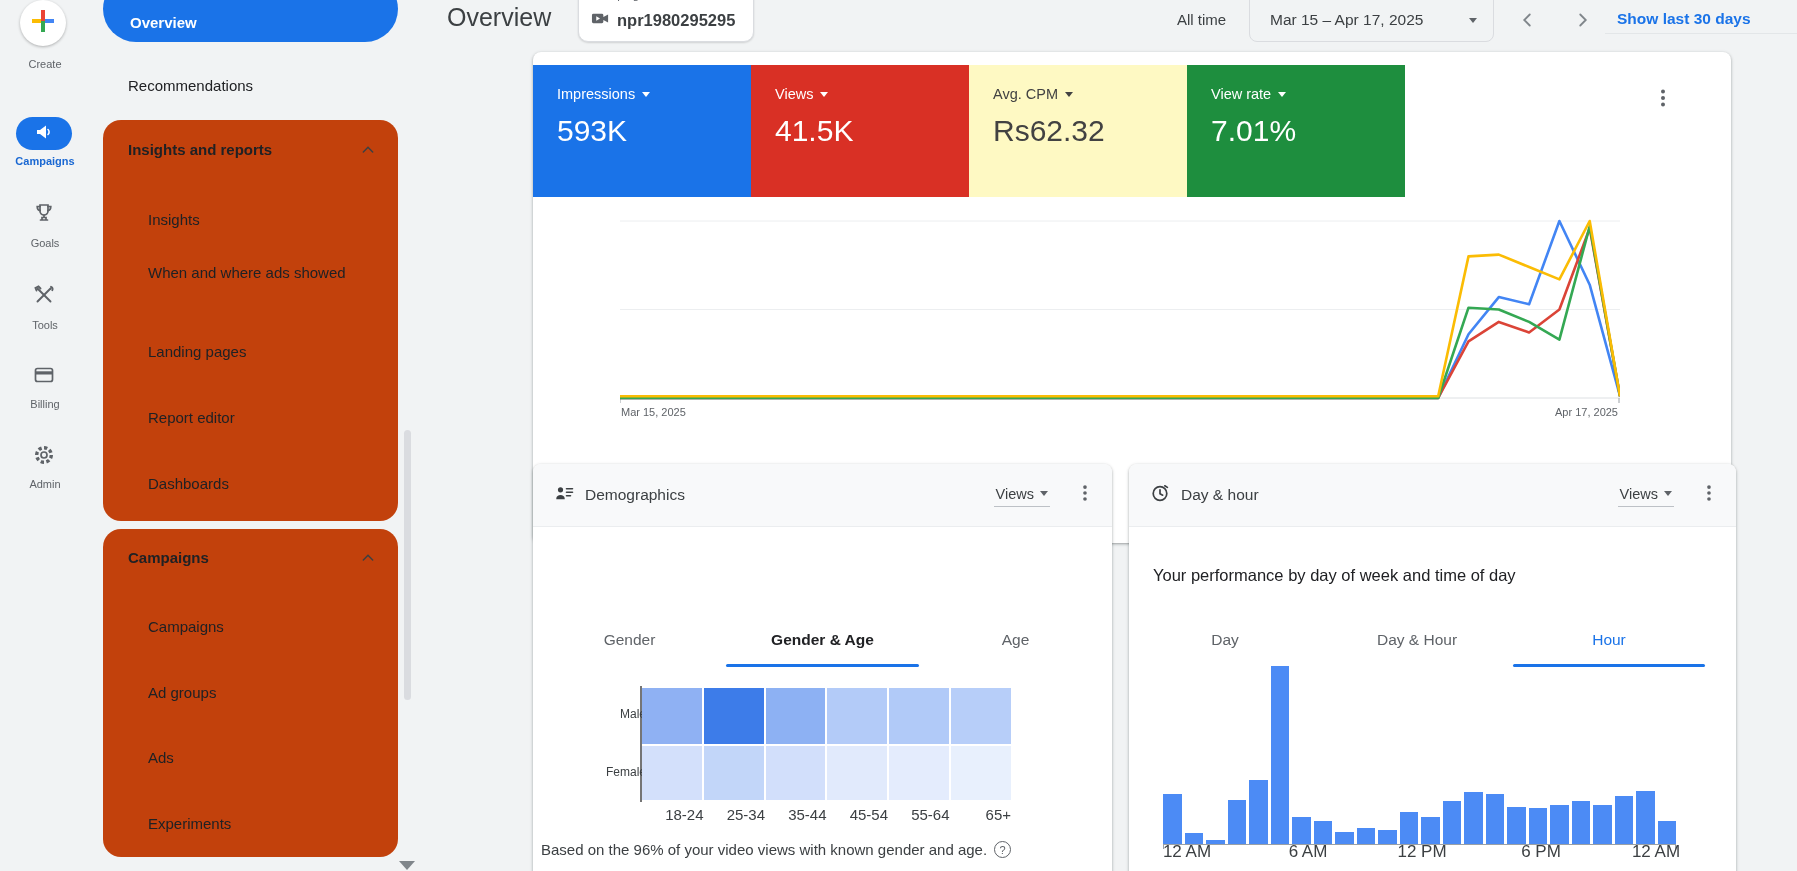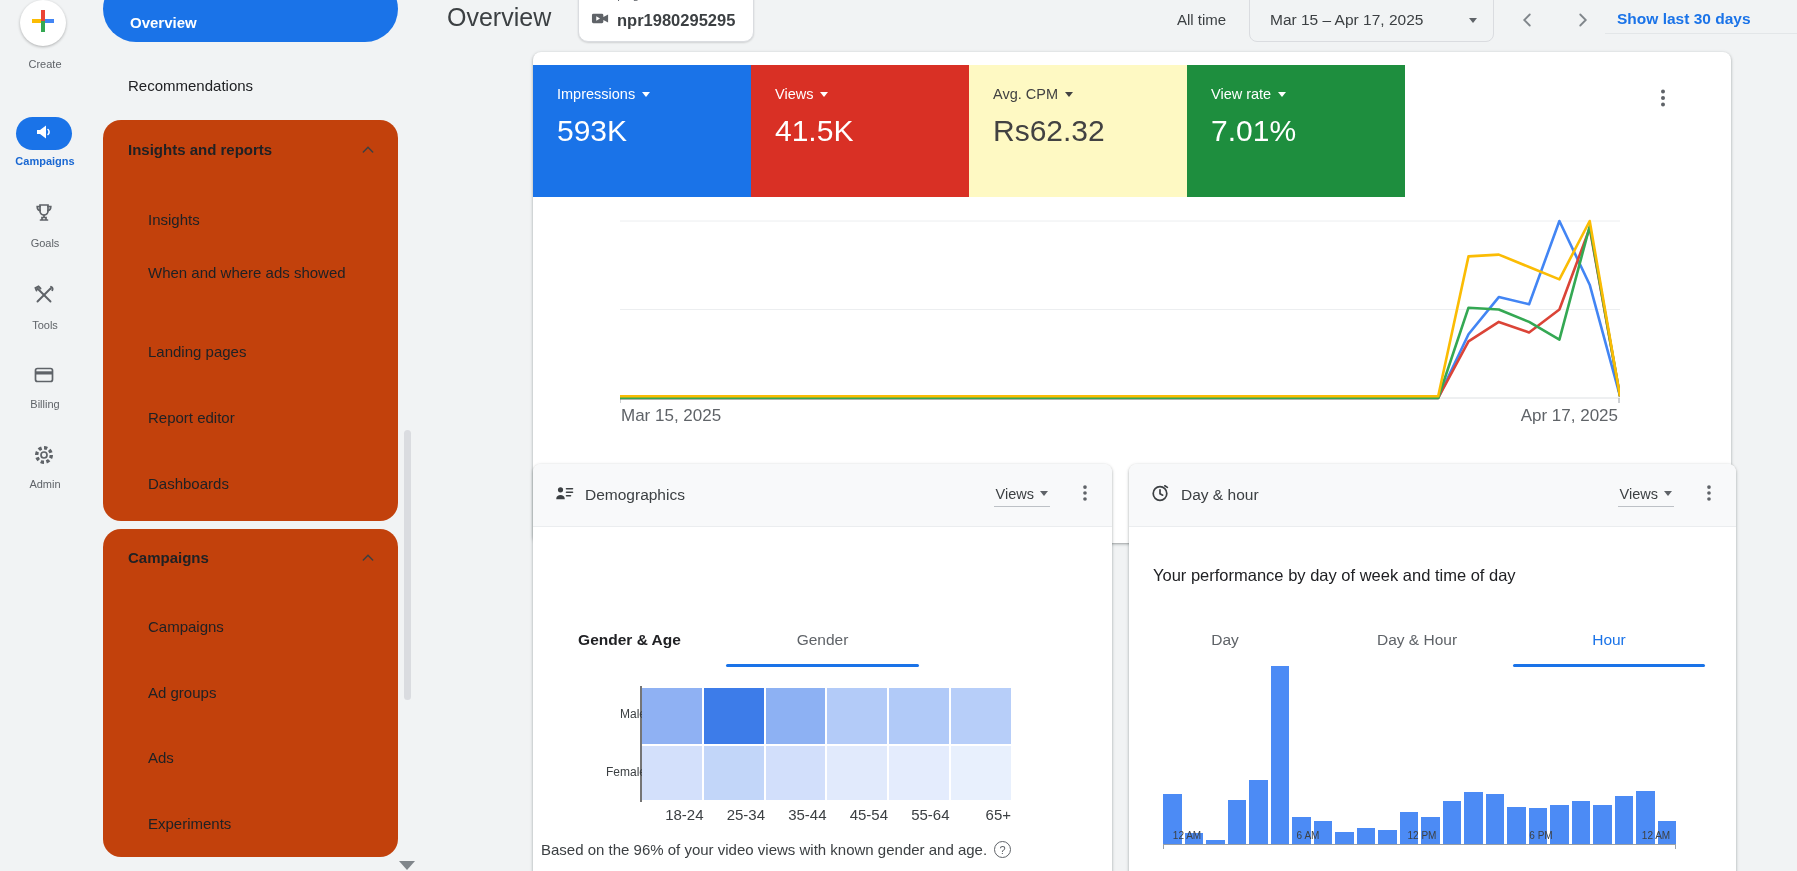--- a/index.html
+++ b/index.html
@@ -44,21 +44,21 @@
     border-right:4.5px solid transparent;border-top:5.5px solid currentColor;}
   
   .card{background:#fff;border-radius:8px;box-shadow:0 1px 2px rgba(60,64,67,.3),0 1px 3px 1px rgba(60,64,67,.15);}
   .chart-card{left:533px;top:52px;width:1198px;height:491px;}
   .metric{position:absolute;top:13px;width:218px;height:132px;box-sizing:border-box;padding:21px 24px;cursor:pointer;}
   .metric .lb{font-size:14.5px;display:flex;align-items:center;gap:7px;}
   .metric .vl{font-size:30px;margin-top:12px;}
   .kebab{position:absolute;cursor:pointer;}
   
   .ts-svg{position:absolute;left:87px;top:153px;}
-  .ts-xlab{position:absolute;top:354px;font-size:17px;color:#5f6368;}
+  .ts-xlab{position:absolute;top:354px;font-size:11px;color:#5f6368;}
   
   .demo-card{left:533px;top:464px;width:579px;height:430px;}
   .dh-card{left:1129px;top:464px;width:607px;height:430px;}
   .card-hd{position:absolute;left:0;top:0;right:0;height:63px;background:#f8f9fa;border-bottom:1px solid #ebedef;
     border-radius:8px 8px 0 0;display:flex;align-items:center;padding:0 16px 0 21px;box-sizing:border-box;}
   .card-hd .ttl{margin-left:11px;font-size:15.5px;color:#3c4043;flex:1;}
   .views-dd{display:flex;align-items:center;gap:6px;font-size:14.5px;color:#3c4043;
     border-bottom:1px solid #bdc1c6;padding:2px 2px 4px 2px;margin-right:24px;cursor:pointer;}
   .subtitle{position:absolute;left:24px;font-size:16.5px;color:#202124;line-height:23px;}
   .tabs{position:absolute;top:158px;left:0;display:flex;height:36px;}
@@ -74,21 +74,21 @@
   .hm-collabs{position:absolute;left:109px;top:342px;width:369px;display:flex;}
   .hm-collabs div{flex:1;text-align:right;font-size:15px;color:#3c4043;}
   .footnote{position:absolute;left:8px;top:377px;font-size:15px;color:#3c4043;display:flex;align-items:flex-end;gap:7px;}
   
   .hour-bars{position:absolute;left:34px;top:202px;width:513px;height:178px;display:flex;
     align-items:flex-end;gap:3px;}
   .hour-bars div{flex:1;}
   .hour-axis{position:absolute;left:34px;top:380px;width:513px;height:1px;background:#9aa0a6;}
   .hour-axis:before,.hour-axis:after{content:"";position:absolute;top:0;width:1px;height:5px;background:#9aa0a6;}
   .hour-axis:before{left:0;} .hour-axis:after{right:0;}
-  .hour-lab{position:absolute;top:366px;font-size:10px;color:#3c4043;transform:translateX(-50%);white-space:nowrap;}
+  .hour-lab{position:absolute;top:378px;font-size:17px;color:#3c4043;transform:translateX(-50%);white-space:nowrap;}
   .help-circ{width:17px;height:17px;border-radius:50%;border:1.4px solid #5f6368;color:#5f6368;font-size:11px;
     display:inline-flex;align-items:center;justify-content:center;cursor:pointer;box-sizing:border-box;}
 </style>
 </head>
 <body>
 
 <div id="app">
 
   <div class="abs create-circle">
     <span>
@@ -287,22 +287,23 @@
         <svg width="22" height="22" viewBox="0 0 24 24" fill="#5f6368">
             <circle cx="12" cy="5.5" r="2"></circle>
             <circle cx="12" cy="12" r="2"></circle>
             <circle cx="12" cy="18.5" r="2"></circle>
           </svg>
       </span>
     </div>
 
 
     <div class="tabs">
+      <div class="tab">Gender</div>
       <div class="tab active">Gender &amp; Age</div>
-      <div class="tab">Gender</div>
+      <div class="tab">Age</div>
     </div>
     <div class="tab-underline" style="left:193px;width:193px"></div>
 
     <div class="hm-axis"></div>
     <div class="hm-rowlab" style="top:243px">Male</div>
     <div class="hm-rowlab" style="top:301px">Female</div>
     <div id="hm-grid" class="hm-grid">
         <div style="background: rgb(143, 177, 243);"></div>
         <div style="background: rgb(61, 124, 233);"></div>
         <div style="background: rgb(141, 177, 243);"></div>

